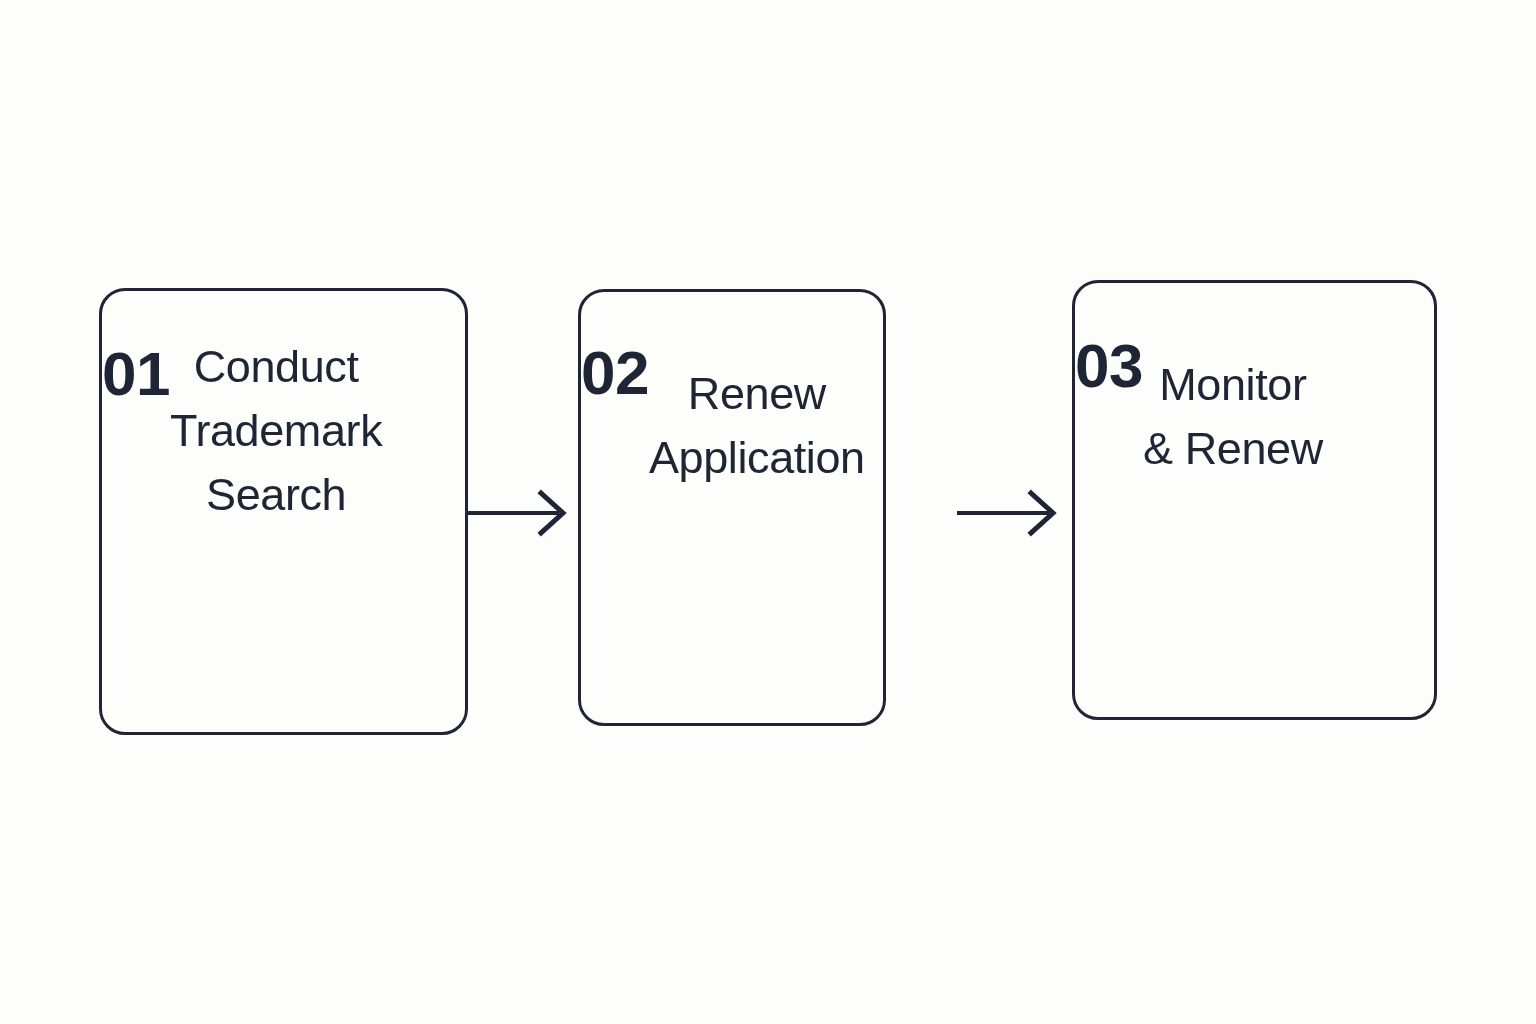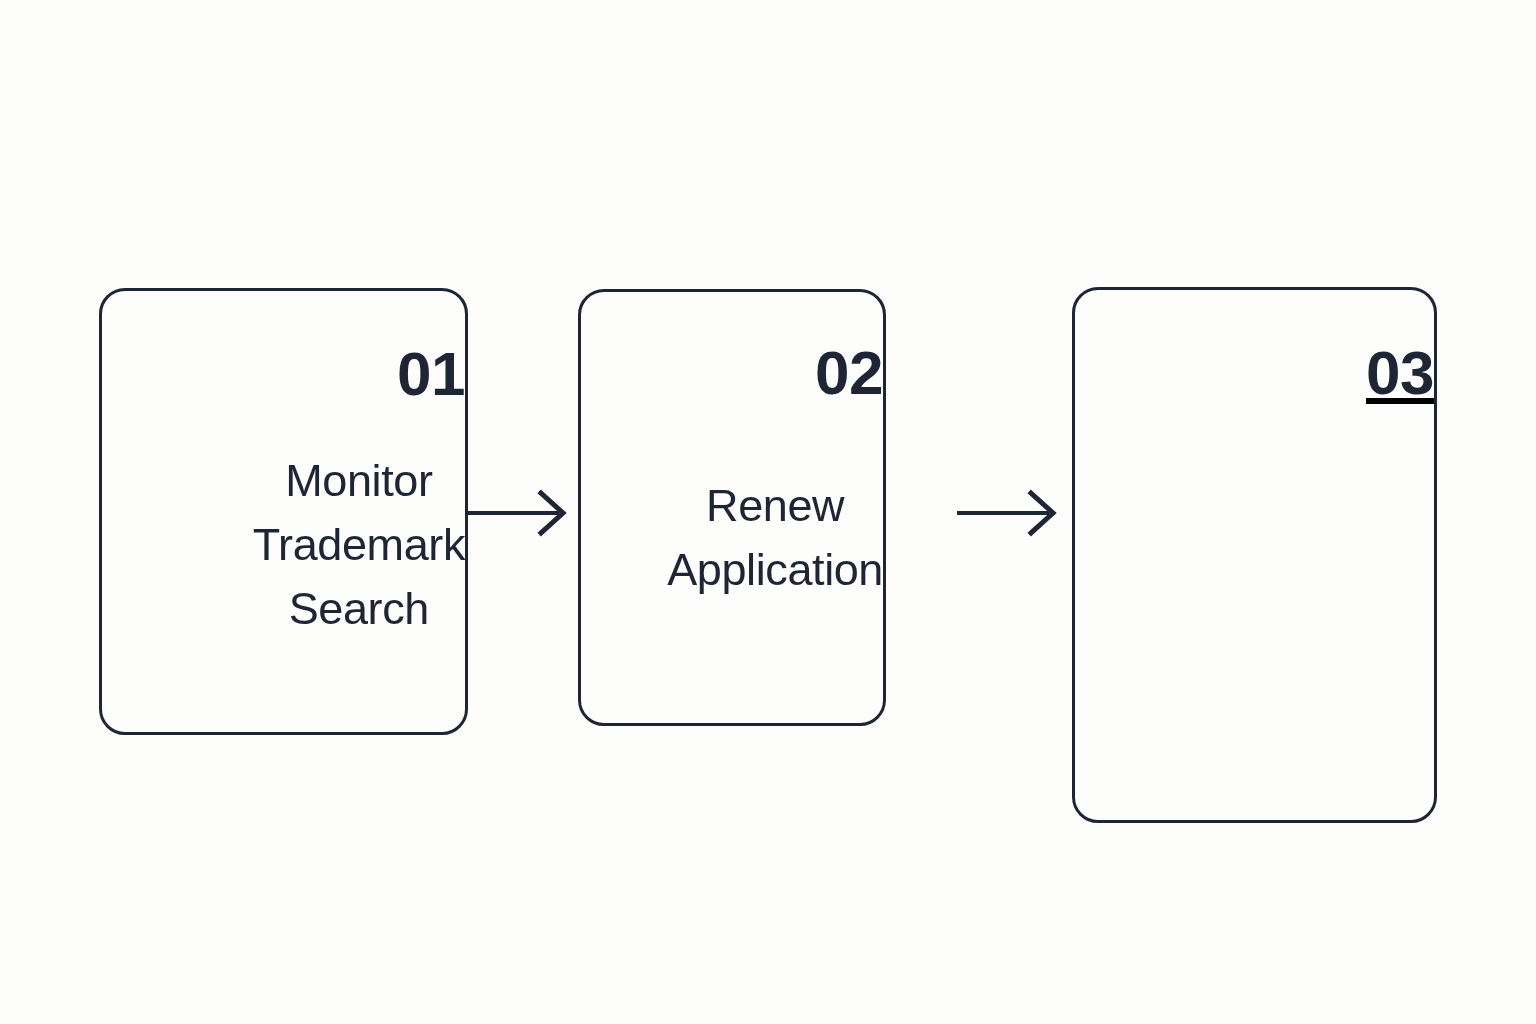--- a/index.html
+++ b/index.html
@@ -22,22 +22,22 @@
   }
 
   
   .step-box {
     position: absolute;
     box-sizing: border-box;
     background: #FDFDFB;
     border: 3px solid #1E2535;
     border-radius: 26px;
     display: flex;
-    flex-direction: column;
-    align-items: flex-end;
+    flex-direction: row;
+    align-items: flex-start;
     text-align: center;
   }
 
   .step-number {
     font-size: 62px;
     font-weight: bold;
     line-height: 1;
     color: #1E2535;
     letter-spacing: -0.5px;
   }
@@ -67,24 +67,23 @@
     top: 289px;
     width: 308px;
     height: 437px;
   }
   #step-2 .step-number { margin-top: 50px; }
   #step-2 .step-label  { margin-top: 70px; }
 
   
   #step-3 {
     left: 1072px;
-    top: 287px;
+    top: 280px;
     width: 365px;
-    height: 536px;
-    text-decoration: underline;
+    height: 440px;
   }
   #step-3 .step-number { margin-top: 52px; }
   #step-3 .step-label  { margin-top: 70px; }
 
   
   .connector {
     position: absolute;
     top: 478px;
     width: 110px;
     height: 70px;
@@ -97,21 +96,21 @@
     overflow: visible;
   }
 </style>
 </head>
 <body>
 
 <div id="canvas">
 
   <div class="step-box" id="step-1">
     <div class="step-number">01</div>
-    <div class="step-label">Monitor
+    <div class="step-label">Conduct
 Trademark
 Search</div>
   </div>
 
   <div class="connector" id="connector-1">
     <svg width="110" height="70" viewBox="0 0 110 70">
       <line x1="4" y1="35" x2="96" y2="35" stroke="#1E2535" stroke-width="4" stroke-linecap="butt"></line>
       <polyline points="78,15 100,35 78,55" fill="none" stroke="#1E2535" stroke-width="5" stroke-linecap="square" stroke-linejoin="miter"></polyline>
     </svg>
   </div>
@@ -124,15 +123,17 @@
 
   <div class="connector" id="connector-2">
     <svg width="110" height="70" viewBox="0 0 110 70">
       <line x1="4" y1="35" x2="96" y2="35" stroke="#1E2535" stroke-width="4" stroke-linecap="butt"></line>
       <polyline points="78,15 100,35 78,55" fill="none" stroke="#1E2535" stroke-width="5" stroke-linecap="square" stroke-linejoin="miter"></polyline>
     </svg>
   </div>
 
   <div class="step-box" id="step-3">
     <div class="step-number">03</div>
+    <div class="step-label">Monitor
+&amp; Renew</div>
   </div>
 
 </div>
 
 </body></html>

